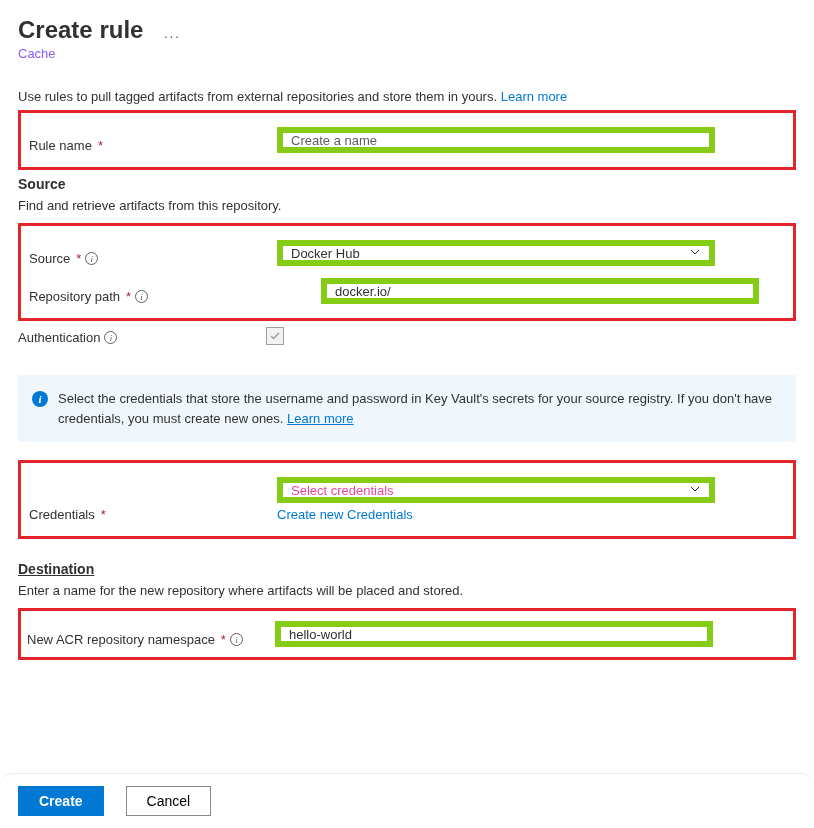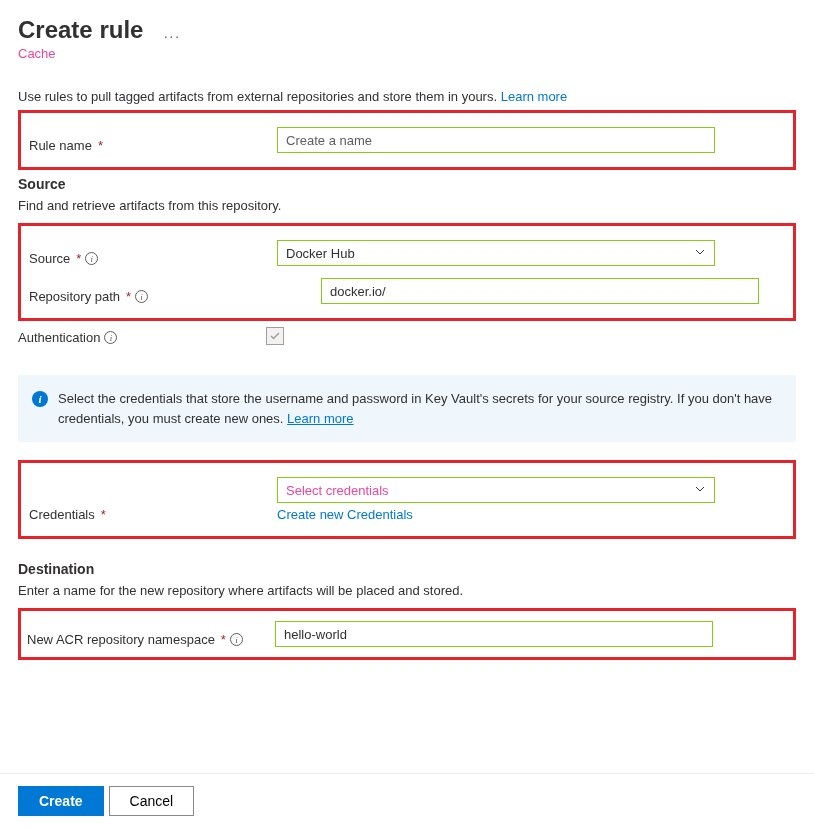--- a/index.html
+++ b/index.html
@@ -11,36 +11,36 @@
       color: #323130;
       background: #fff;
       width: 814px;
       height: 828px;
       position: relative;
     }
     .content { padding: 16px 18px 0 18px; }
     .header-row { display: flex; align-items: flex-end; gap: 20px; }
     h1 { font-size: 24px; font-weight: 600; margin: 0; }
     .ellipsis { color: #605e5c; font-size: 14px; letter-spacing: 1px; }
-    .subtitle { font-size: 13px; color: #ec4899; margin-top: 2px; margin-bottom: 28px; }
+    .subtitle { font-size: 13px; color: #8b5cf6; margin-top: 2px; margin-bottom: 28px; }
     .description { font-size: 13px; margin-bottom: 6px; }
     .link { color: #0078d4; text-decoration: none; cursor: pointer; }
     .section-title { font-size: 14px; font-weight: 600; margin-bottom: 6px; }
     .section-desc { font-size: 13px; margin-bottom: 10px; }
     .highlight-box { border: 3px solid #e3242b; padding: 10px 8px; margin-bottom: 6px; }
     .highlight-box.slim { padding: 6px 6px 6px 6px; }
     .row { display: flex; align-items: flex-end; margin: 4px 0; }
     .label-col { width: 248px; display: flex; align-items: center; gap: 4px; font-size: 13px; }
     .req { color: #a4262c; margin-left: 2px; }
     .input-col { flex: 1; }
     input[type=text], .select-box {
       width: 100%;
       max-width: 438px;
       height: 26px;
-      border: 1px solid #84cc16;
+      border: 6px solid #84cc16;
       padding: 0 8px;
       font-size: 13px;
       font-family: inherit;
       background: #fff;
       color: #323130;
     }
     input[type=text]::placeholder { color: #605e5c; }
     .select-box { display: flex; align-items: center; justify-content: space-between; cursor: pointer; }
     .info-icon {
       width: 13px; height: 13px; border: 1px solid #605e5c; border-radius: 50%;
@@ -66,21 +66,21 @@
       width: 16px; height: 16px; background: #0078d4; color: #fff; border-radius: 50%;
       display: inline-flex; align-items: center; justify-content: center;
       font-size: 11px; font-style: italic; font-weight: 700; font-family: Georgia, serif;
       flex-shrink: 0; margin-top: 2px;
     }
     .sublink { font-size: 13px; margin-top: 4px; }
     .footer {
       position: absolute; bottom: 0; left: 0; right: 0;
       border-top: 1px solid #edebe9;
       padding: 12px 18px;
-      display: flex; gap: 5px;
+      display: flex; gap: 22px; border-radius: 13px;
     }
     .btn {
       height: 30px; padding: 0 20px;
       font-size: 14px; font-family: inherit;
       border: 1px solid #8a8886; background: #fff; cursor: pointer;
     }
     .btn-primary { background: #0078d4; color: #fff; border-color: #0078d4; font-weight: 600; }
     .chevron-down-icon { display:inline-block; }
     .chevron-down-icon svg { width:12px; height:12px; }
   </style>
@@ -181,21 +181,21 @@
               </svg>
           </span>
         </div>
         <div class="sublink">
           <a class="link">Create new Credentials</a>
         </div>
       </div>
     </div>
   </div>
 
-  <div class="section-title" style="margin-top:22px;">Destination</div>
+  <div class="section-title" style="margin-top:22px;text-decoration:underline;">Destination</div>
   <div class="section-desc">Enter a name for the new repository where artifacts will be placed and stored.</div>
 
   <div class="highlight-box slim">
     <div class="row">
       <div class="label-col">
         <span>New ACR repository namespace</span>
         <span class="req">*</span>
         <span class="info-icon">i</span>
       </div>
       <div class="input-col">

